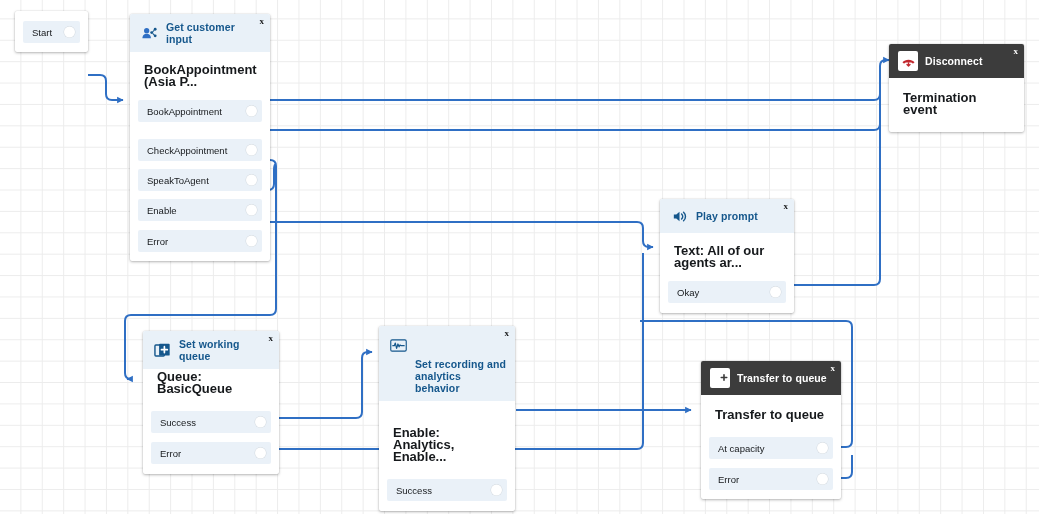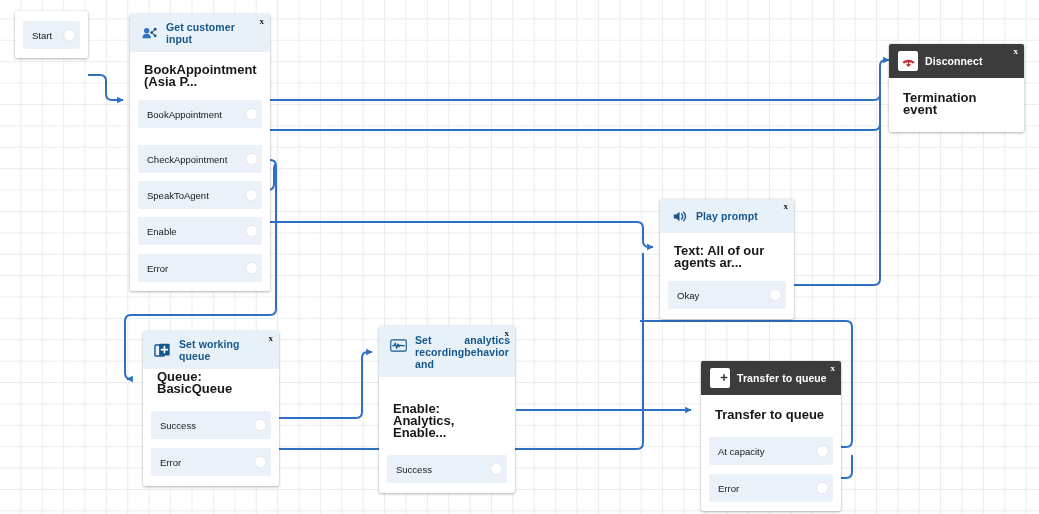--- a/index.html
+++ b/index.html
@@ -62,21 +62,21 @@
   .nsub{
     font-size:13px;font-weight:bold;color:#16191c;
     padding:12px 12px 12px 14px;
     line-height:12px;
   }
   .nbody{padding-bottom:9px;}
   .row{
     position:relative;
     background:#eaf1f8;
     margin:0 8px 17px 8px;
-    height:28px;
+    height:22px;
     border-radius:2px;
     display:flex;align-items:center;text-align:right;
   }
   .row:last-child{margin-bottom:0;}
   .rlabel{font-size:9.5px;color:#16191c;padding-left:9px;line-height:11px;}
   .port{
     position:absolute;right:5px;top:50%;transform:translateY(-50%);
     width:11px;height:11px;border-radius:50%;
     background:#ffffff;
     box-shadow:0 0 0 .5px rgba(0,0,0,.10);
@@ -235,21 +235,21 @@
   </div>
 
   <div class="node" style="left:379px;top:326px;width:136px;">
     <div class="nhead blue" style="align-items:flex-start;padding-top:8px;padding-bottom:7px;">
       <span class="icon" style="margin-top:1px;">
         <svg width="17" height="17" viewBox="0 0 18 18">
           <rect x="0.8" y="3" width="16.4" height="12" rx="1.4" fill="none" stroke="#15578c" stroke-width="1.2"></rect>
           <path d="M3 9.2 H4.6 L5.6 6.4 L7 12 L8.4 7.4 L9.6 10.4 L10.6 8.4 L11.8 9.2 H15" stroke="#15578c" stroke-width="1.3" fill="none" stroke-linejoin="round" stroke-linecap="round"></path>
         </svg>
       </span>
-      <span style="display:flex;flex-direction:row;line-height:11.5px;">
+      <span style="display:flex;flex-direction:column;line-height:11.5px;margin-top:24px;">
         <span class="ntitle">Set recording and</span>
         <span class="ntitle">analytics behavior</span>
       </span>
       <span class="nclose">x</span>
     </div>
     <div class="nsub" style="padding-top:14px;padding-bottom:16px;margin-top:12px;">Enable: Analytics, Enable...</div>
     <div class="nbody" style="padding-bottom:10px;">
       <div class="row">
         <span class="rlabel">Success</span>
         <span class="port"></span>

